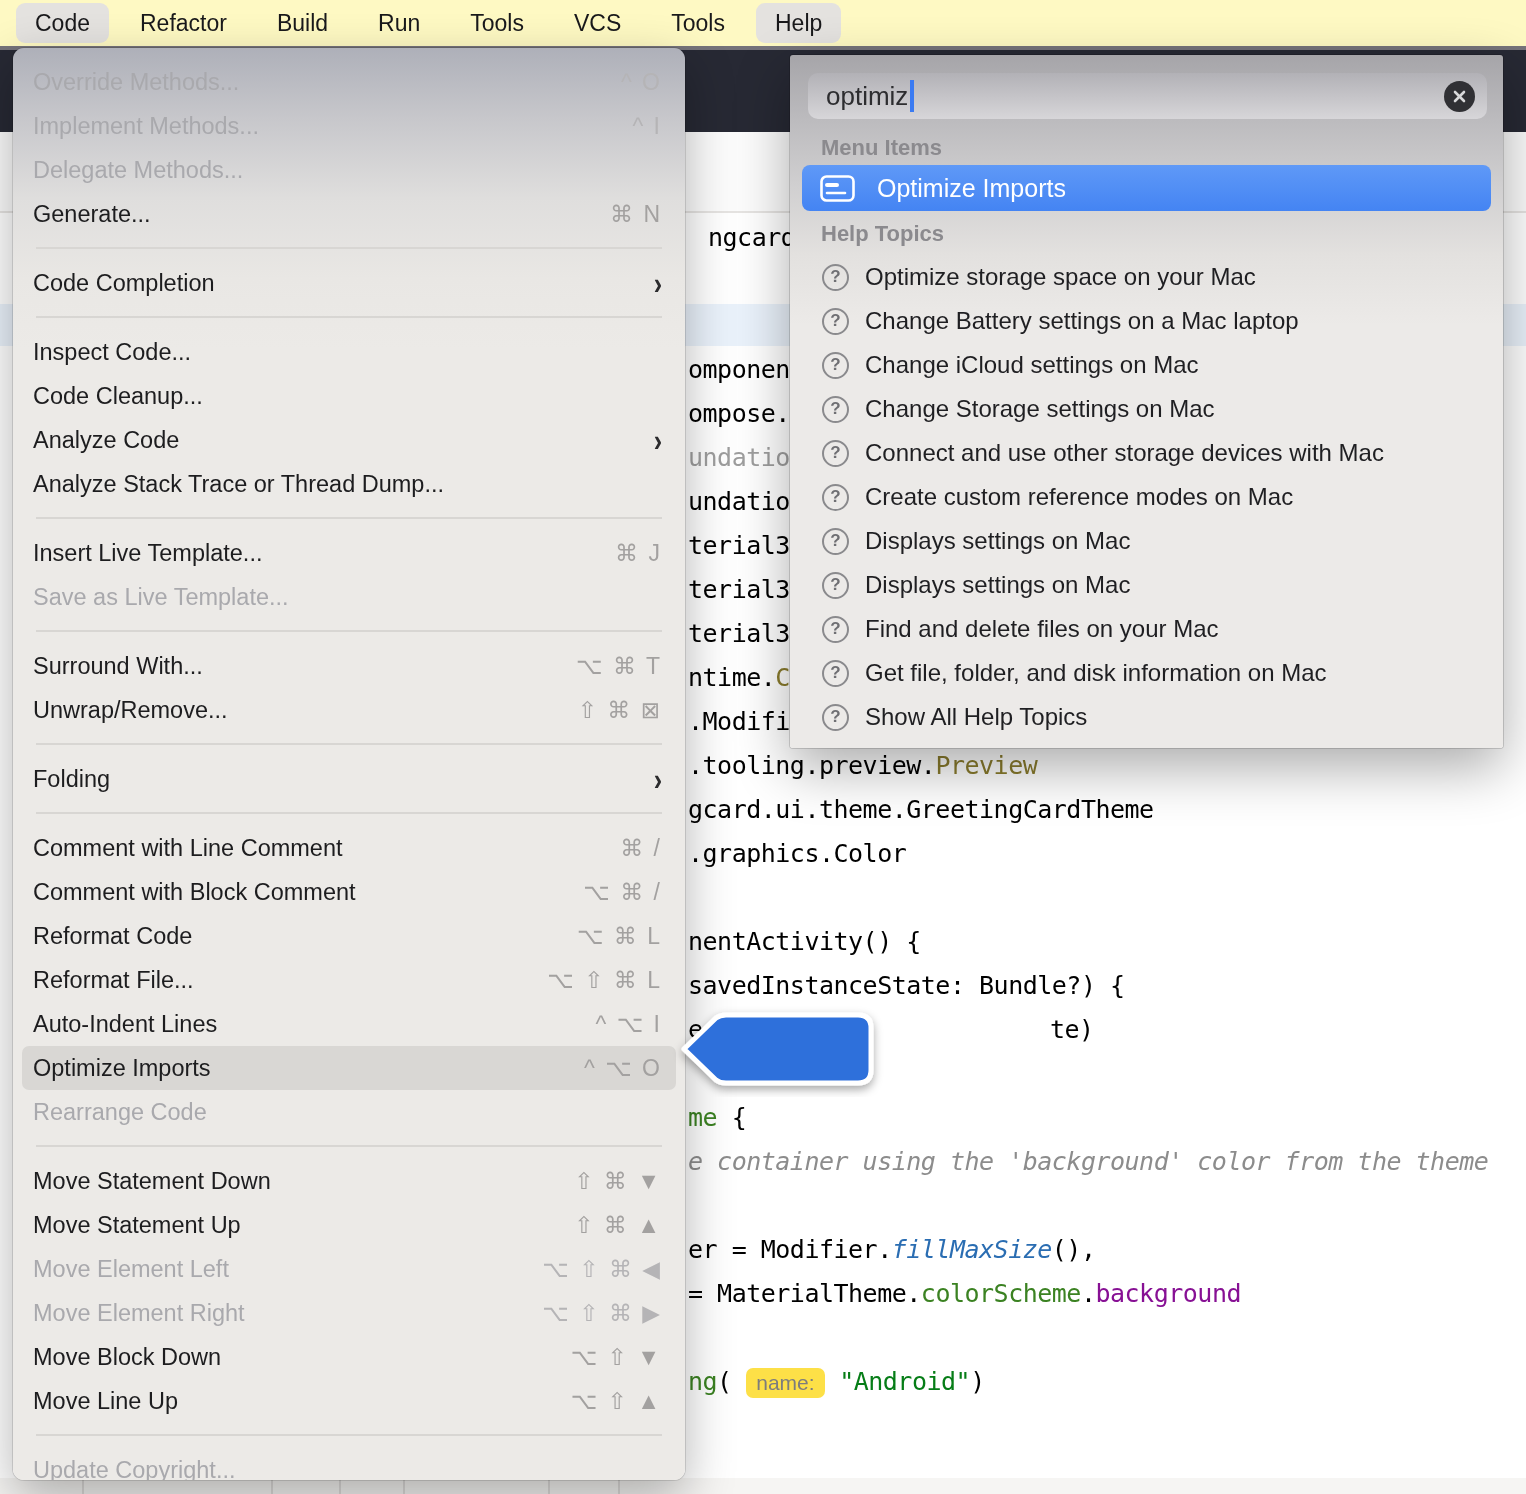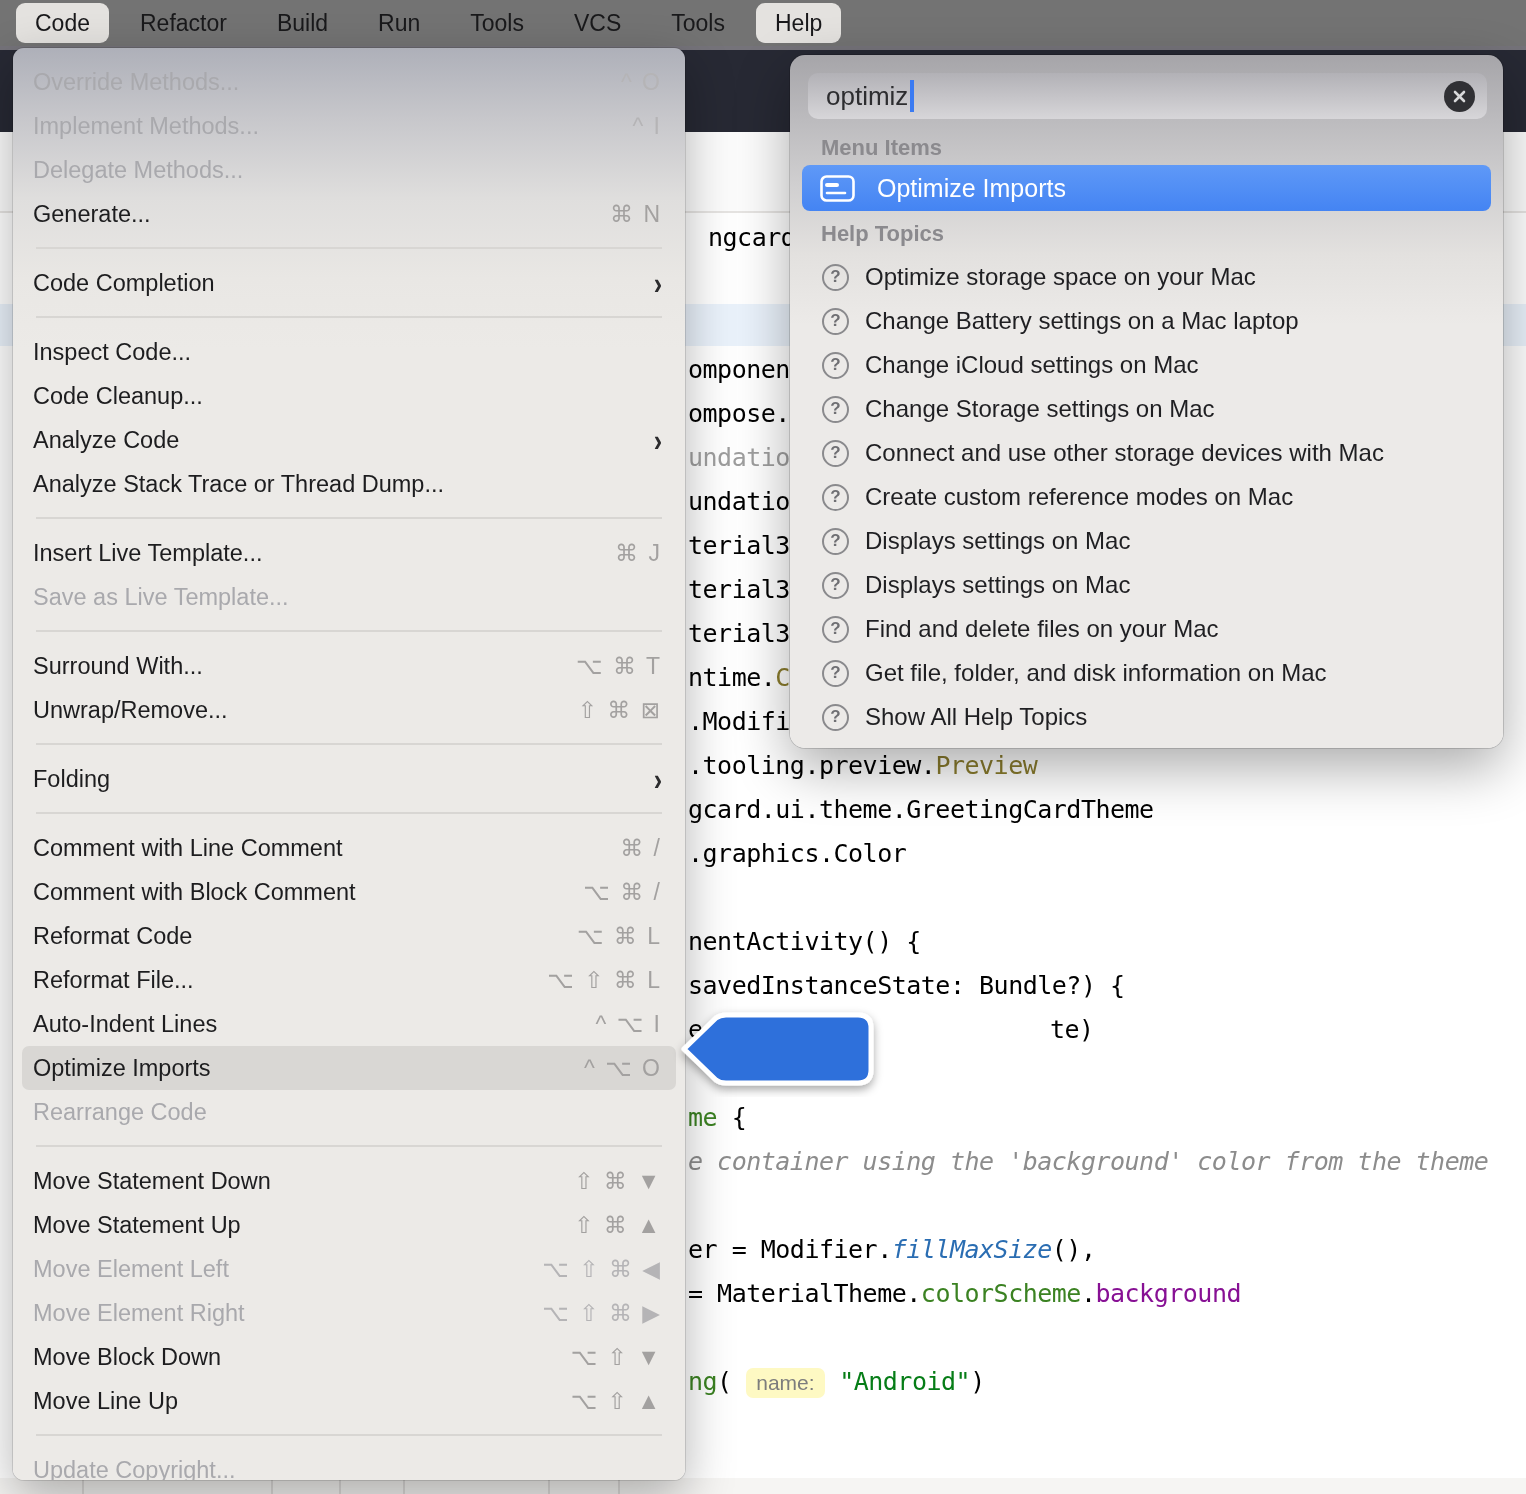--- a/index.html
+++ b/index.html
@@ -1,62 +1,62 @@
 <!DOCTYPE html>
 <html><head>
 <meta charset="utf-8">
 <style>
   html,body{margin:0;padding:0;background:#fff;}
   .stage{position:relative;width:1526px;height:1494px;overflow:hidden;
          font-family:"Liberation Sans",sans-serif;background:#ffffff;}
 
   
-  .menubar{position:absolute;left:0;top:0;width:1526px;height:46px;background:#737373;
+  .menubar{position:absolute;left:0;top:0;width:1526px;height:46px;background:#fef9c3;
            display:flex;align-items:center;padding-left:16px;box-sizing:border-box;z-index:3;}
   .mb-item{height:40px;margin-top:0;display:flex;align-items:center;padding:0 19px;border-radius:9px;
            font-size:23px;color:#19191b;white-space:nowrap;}
   .mb-item.hl{background:#E4E2DF;}
   .mb-gap{width:12px;}
   .dark-line{position:absolute;left:0;top:46px;width:1526px;height:4px;background:#75737a;z-index:1;}
   .dark-band{position:absolute;left:0;top:50px;width:1526px;height:82px;background:#272934;z-index:1;}
   .toolbar-band{position:absolute;left:0;top:132px;width:1526px;height:81px;background:#FCFCFC;
                 border-bottom:2px solid #E6E4E2;z-index:1;box-sizing:border-box;}
   .caret-line{position:absolute;left:0;top:304px;width:1526px;height:42px;background:#EAF2FB;z-index:1;}
   .bottom-strip{position:absolute;left:0;top:1478px;width:1526px;height:16px;background:#F6F5F3;z-index:1;}
   .vline{position:absolute;top:1478px;width:2px;height:16px;background:#DEDCDA;z-index:1;}
 
   
   #code-layer{position:absolute;left:0;top:0;width:1526px;height:1494px;z-index:2;}
   .code-line{position:absolute;white-space:pre;font-family:"DejaVu Sans Mono",monospace;
              font-size:25px;line-height:32px;letter-spacing:-0.5px;}
   .k{color:#000000}.gy{color:#9e9e9e}.ol{color:#8a7c2d}.gr{color:#3b8222}
   .pu{color:#871094}.st{color:#067d17}
   .cm{color:#8c8c8c;font-style:italic}.fn{color:#2a6db2;font-style:italic}
-  .hint{background:#fef9c3;color:#7d7d7d;border-radius:7px;padding:3px 10px 4px 10px;
+  .hint{background:#fde047;color:#7d7d7d;border-radius:7px;padding:3px 10px 4px 10px;
         font-family:"Liberation Sans",sans-serif;font-size:21px;font-style:normal;letter-spacing:0;}
 
   
   .code-menu{position:absolute;left:13px;top:48px;width:672px;height:1432px;z-index:10;
              border-radius:11px;box-sizing:border-box;padding-top:12px;
              background:linear-gradient(180deg,#AEB0B9 0px,#C7C7CB 70px,#DFDEDD 150px,#E9E7E4 230px,#ECEAE7 300px);
              box-shadow:0 18px 50px rgba(0,0,0,.30), 0 0 0 1px rgba(0,0,0,.12);
              overflow:hidden;}
   .mi{height:44px;margin:0 9px;padding:0 14px 0 11px;border-radius:7px;display:flex;
       align-items:center;font-size:23.5px;color:#1d1d1f;white-space:nowrap;}
   .mi .lbl{flex:1;}
   .mi .sc{color:#a3a1a0;letter-spacing:2px;font-size:23px;}
   .mi .chev{color:#2c2c2e;font-size:25px;font-weight:bold;transform:scaleY(1.25);}
   .mi.dis{color:#a9a9ad;}
   .mi.dis .sc{color:#b5b4b6;}
   .mi.sel{background:#D9D7D4;}
   .sep{height:2px;background:#D8D6D3;margin:11px 23px 12px 23px;}
 
   
   .help-popup{position:absolute;left:790px;top:55px;width:713px;height:693px;z-index:10;
-              border-radius:15px;box-sizing:border-box;
+              border-radius:3px;box-sizing:border-box;
               background:linear-gradient(180deg,#A6A5A9 0px,#BCBBBE 65px,#D0CFD0 130px,#E3E1DF 200px,#ECEAE8 270px,#ECEAE8 100%);
               box-shadow:0 20px 55px rgba(0,0,0,.33), 0 0 0 1px rgba(0,0,0,.15);}
   .search-field{position:absolute;left:18px;right:16px;top:18px;height:46px;border-radius:10px;
                 background:linear-gradient(180deg,#B2B1B6,#D7D6D9);display:flex;align-items:center;
                 padding:0 12px 0 18px;box-sizing:border-box;}
   .search-text{font-size:26px;color:#2d2d30;}
   .caret{width:4px;height:32px;background:#3B7BF2;margin-left:2px;}
   .clear-btn{margin-left:auto;width:31px;height:31px;border-radius:50%;background:#303034;border:none;
              display:flex;align-items:center;justify-content:center;padding:0;cursor:default;}
   .section-header{position:absolute;left:31px;font-size:22px;font-weight:bold;color:#8b8a8e;}

